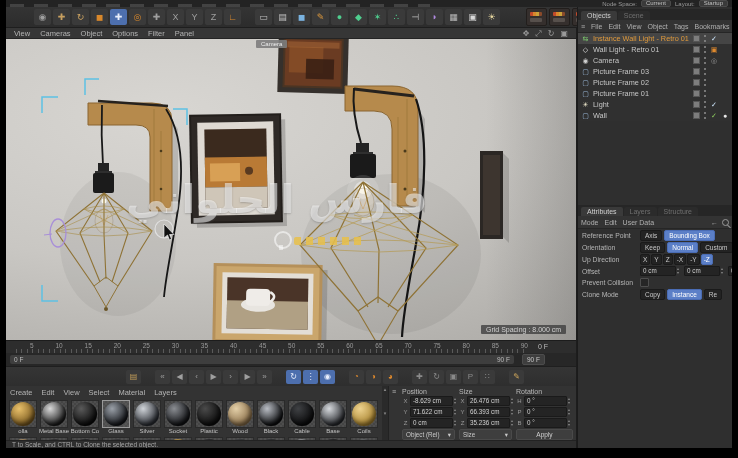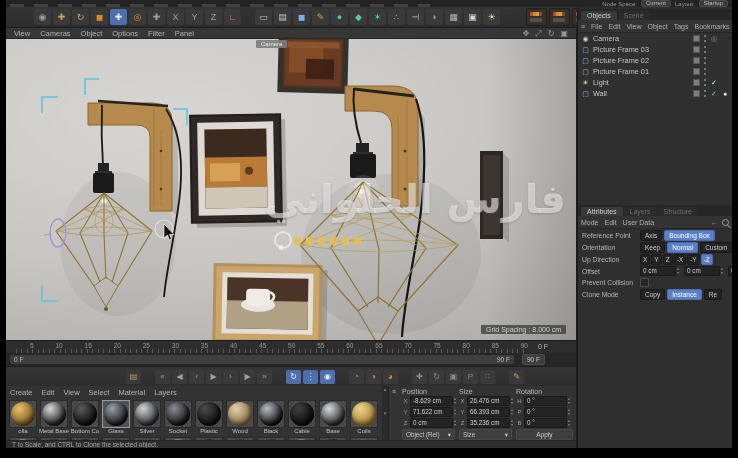--- a/index.html
+++ b/index.html
@@ -28,21 +28,21 @@
   
   #vpmenu{left:6px;top:28px;width:570px;height:11px;background:#363636;border-bottom:1px solid #242424;
           display:flex;align-items:center;gap:10px;padding-left:8px;box-sizing:border-box;font-size:7.5px;color:#b4b4b4;}
   #vpnav{position:absolute;right:8px;top:0;height:11px;display:flex;gap:6px;align-items:center;font-size:8px;color:#9a9a9a;}
   
   #viewport{left:6px;top:39px;width:570px;height:301px;overflow:hidden;
      background:radial-gradient(130% 110% at 28% 25%,#d8d6d2 0%,#c9c7c3 45%,#b3b1ad 78%,#a5a39f 100%);}
   #viewport .darkright{position:absolute;right:0;top:0;width:90px;height:100%;background:linear-gradient(90deg,transparent,rgba(40,40,40,.18));}
   #camtag{left:250px;top:1px;background:rgba(125,125,125,.9);color:#ededed;font-size:6px;padding:1px 5px;border-radius:1px;z-index:5;}
   #gridtag{left:475px;top:286px;background:rgba(62,62,62,.8);color:#d2d2d2;font-size:7px;padding:1px 5px;border-radius:1px;z-index:5;}
-  #watermark{left:120px;top:140px;width:440px;text-align:right;z-index:4;pointer-events:none;}
+  #watermark{left:120px;top:140px;width:440px;text-align:left;z-index:4;pointer-events:none;}
   #watermark .wline{font-family:"DejaVu Sans",sans-serif;font-size:40px;font-weight:bold;color:rgba(255,255,255,.52);
       text-shadow:0 1px 2px rgba(90,90,90,.35);letter-spacing:2px;line-height:1;}
   #wm-bulb{position:absolute;left:148px;top:52px;width:14px;height:14px;border:2px solid rgba(255,255,255,.55);border-radius:50%;}
   #wm-bulb::after{content:"";position:absolute;left:3px;top:12px;width:4px;height:5px;background:rgba(255,255,255,.5);}
   #wm-accent{position:absolute;left:168px;top:58px;width:70px;height:8px;
       background:repeating-linear-gradient(90deg,rgba(232,192,74,.85) 0 7px,transparent 7px 12px);border-radius:2px;}
   
   #ruler{left:6px;top:340px;width:570px;height:13px;background:#2d2d2d;border-top:1px solid #1c1c1c;}
   #ruler .ticks{position:absolute;left:10px;top:8px;width:508px;height:5px;
       background:repeating-linear-gradient(90deg,#5a5a5a 0 1px,transparent 1px 5.45px);}
@@ -738,21 +738,37 @@
       <span class="menu-item">File</span>
           <span class="menu-item">Edit</span>
           <span class="menu-item">View</span>
           <span class="menu-item">Object</span>
           <span class="menu-item">Tags</span>
           <span class="menu-item">Bookmarks</span>
         </span>
     </div>
     <div style="background:#303030;">
 
-
+        <div class="objrow on" style="--c: #7fcf6f;">
+          <span class="oglyph">⇆</span>
+          <span class="olabel">Instance Wall Light - Retro 01</span>
+          <span class="tgl"></span>
+          <span class="dots"></span>
+          <span class="otag" style="color: rgb(207, 232, 255);">✓</span>
+          <span class="otag"></span>
+        </div>
+
+        <div class="objrow" style="--c: #d8d8d8;">
+          <span class="oglyph">◇</span>
+          <span class="olabel">Wall Light - Retro 01</span>
+          <span class="tgl"></span>
+          <span class="dots"></span>
+          <span class="otag" style="color: rgb(224, 138, 45);">▣</span>
+          <span class="otag"></span>
+        </div>
 
         <div class="objrow" style="--c: #cfcfcf;">
           <span class="oglyph">◉</span>
           <span class="olabel">Camera</span>
           <span class="tgl"></span>
           <span class="dots"></span>
           <span class="otag" style="color: rgb(154, 154, 154);">◎</span>
           <span class="otag"></span>
         </div>
 

